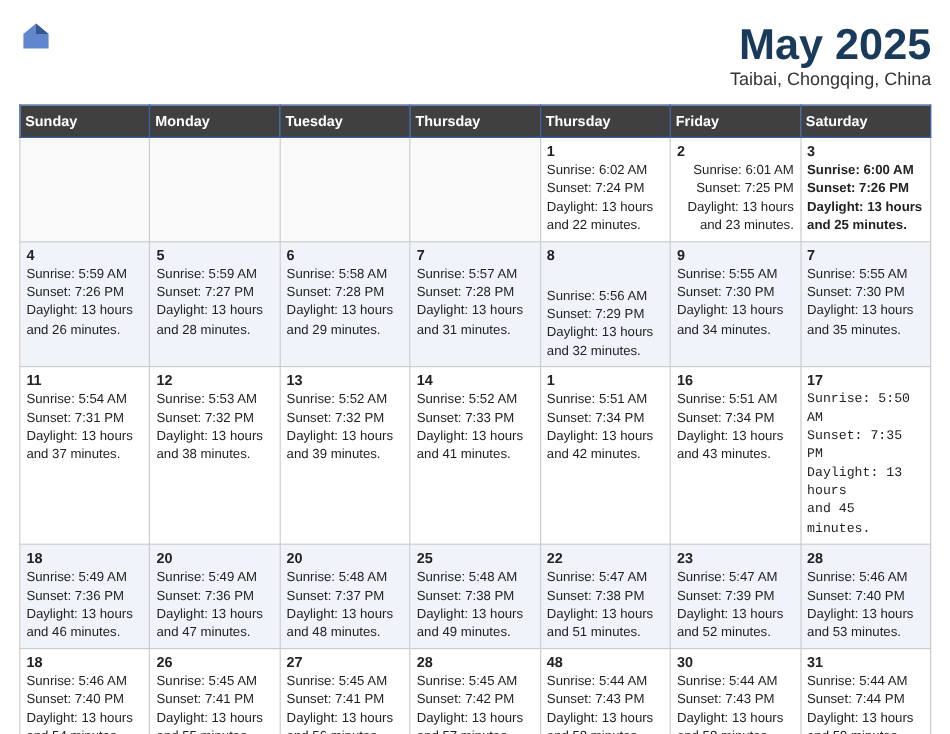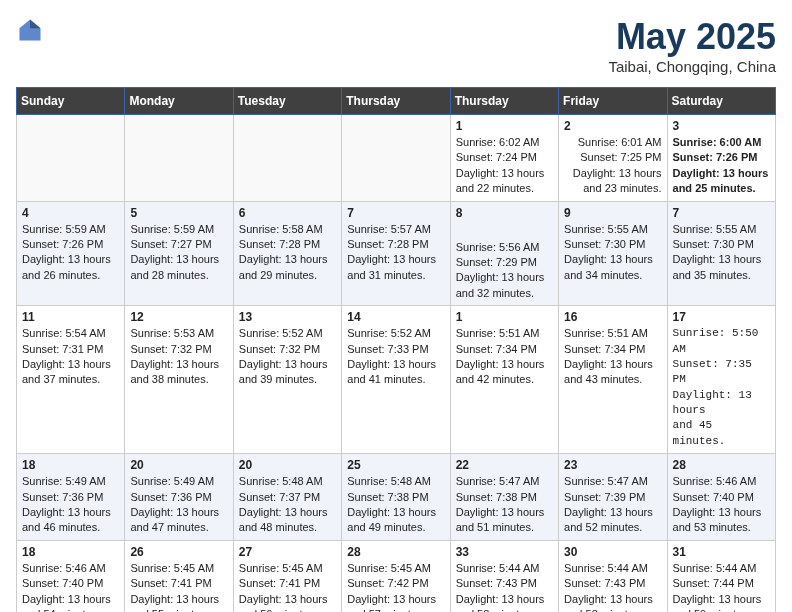--- a/index.html
+++ b/index.html
@@ -314,21 +314,21 @@
 and 56 minutes.</div>
         </td>
         <td>
           <span class="day-number">28</span>
           <div class="day-info" style="white-space: pre-line;">Sunrise: 5:45 AM
 Sunset: 7:42 PM
 Daylight: 13 hours
 and 57 minutes.</div>
         </td>
         <td>
-          <span class="day-number">33</span>
+          <span class="day-number">48</span>
           <div class="day-info" style="white-space: pre-line;">Sunrise: 5:44 AM
 Sunset: 7:43 PM
 Daylight: 13 hours
 and 58 minutes.</div>
         </td>
         <td>
           <span class="day-number">30</span>
           <div class="day-info" style="white-space: pre-line;">Sunrise: 5:44 AM
 Sunset: 7:43 PM
 Daylight: 13 hours

